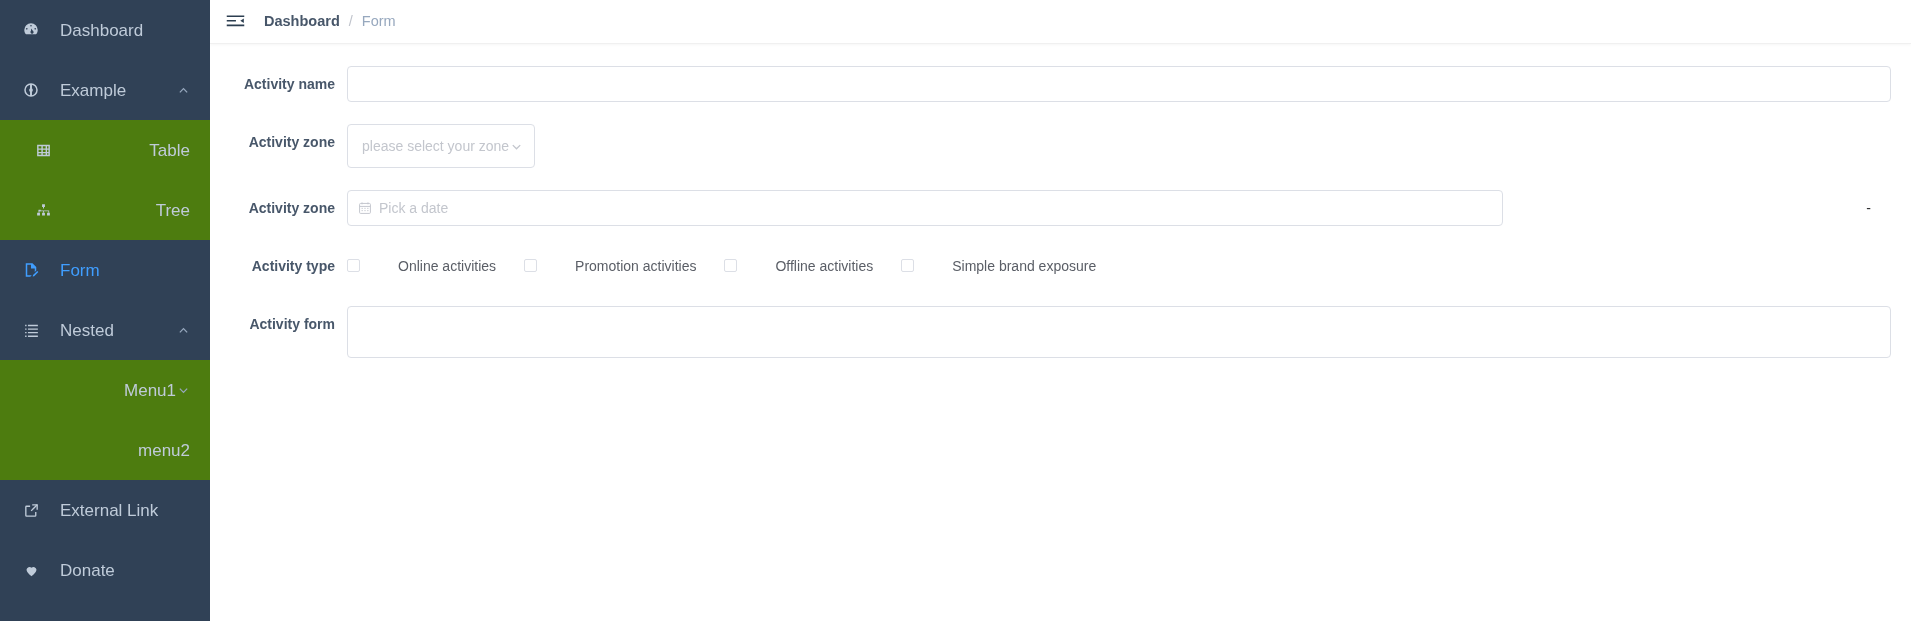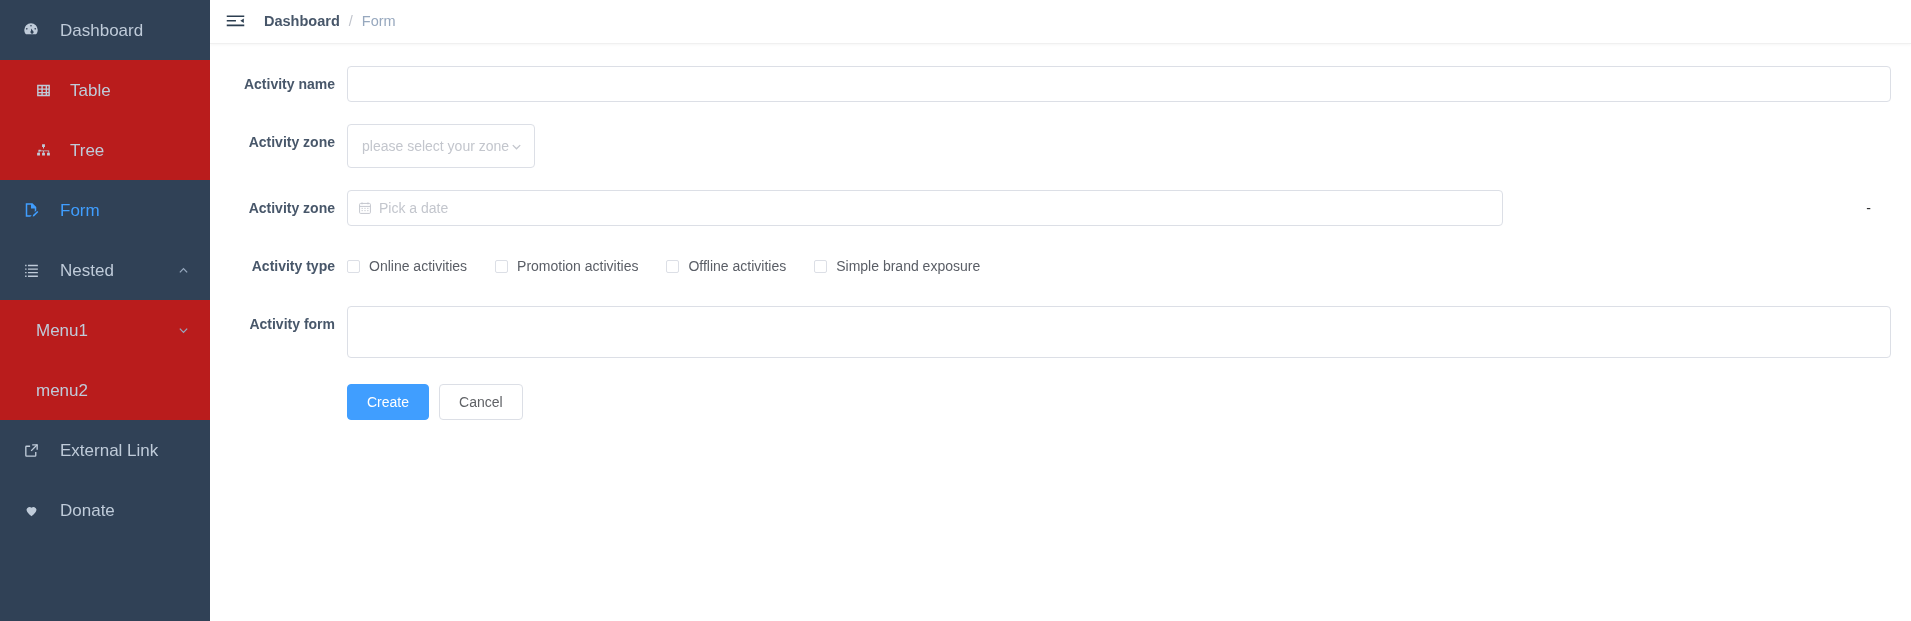--- a/index.html
+++ b/index.html
@@ -46,21 +46,21 @@
   .menu-item .m-label { flex: 1 1 auto; line-height: 1; }
   .menu-item .m-arrow {
     flex: 0 0 14px;
     width: 14px; height: 14px;
     color: #97a8be;
     display: flex; align-items: center; justify-content: center;
   }
   .menu-item.active { color: #409EFF; }
   .menu-item.active .m-icon { color: #409EFF; }
 
-  .submenu { background: #b91c1c; }
+  .submenu { background: #4d7c0f; text-align: right; }
   .submenu .menu-item { padding-left: 32px; font-size: 17px; }
   .submenu .menu-item .m-icon { margin-right: 16px; }
   .sub-plain { padding-left: 36px !important; }
 
   
   .main {
     flex: 1 1 auto;
     height: 621px;
     background: #ffffff;
     overflow: hidden;
@@ -189,24 +189,25 @@
     position: absolute;
     top: 1px; left: 1px;
     width: 16px; height: 16px;
     border-radius: 50%;
     background: #fff;
     box-shadow: 0 1px 2px rgba(0,0,0,.12);
   }
 
   .opt-group { display: flex; align-items: center; height: 36px; flex-wrap: nowrap; }
   .opt {
-    display: flex; align-items: center;
+    display: flex; 
     margin-right: 28px;
     cursor: pointer;
     white-space: nowrap;
+    gap: 29px;
   }
   .opt .box {
     width: 13px; height: 13px;
     border: 1px solid #dcdfe6;
     border-radius: 2px;
     background: #fff;
     margin-right: 9px;
     flex: 0 0 13px;
   }
   .opt .circle {
@@ -258,20 +259,36 @@
 
     <div class="menu-item">
       <span class="m-icon">
         <svg width="18" height="18" viewBox="0 0 24 24" fill="currentColor">
           <path d="M12 3a9 9 0 0 0-9 9 8.95 8.95 0 0 0 1.55 5.05c.2.3.55.45.9.45h13.1c.35 0 .7-.15.9-.45A8.95 8.95 0 0 0 21 12a9 9 0 0 0-9-9zm0 2.2a1.1 1.1 0 1 1 0 2.2 1.1 1.1 0 0 1 0-2.2zM6.4 9.3a1.1 1.1 0 1 1 0 2.2 1.1 1.1 0 0 1 0-2.2zm11.2 0a1.1 1.1 0 1 1 0 2.2 1.1 1.1 0 0 1 0-2.2zM12 9.9l3.3 4.1a2 2 0 0 1-3.3 2.2 2 2 0 0 1 0-3.1z"></path>
         </svg>
       </span>
       <span class="m-label">Dashboard</span>
     </div>
 
+    <div class="menu-item">
+      <span class="m-icon">
+        <svg width="18" height="18" viewBox="0 0 24 24" fill="none" stroke="currentColor" stroke-width="2">
+          <circle cx="12" cy="12" r="8"></circle>
+          <path d="M12 4v16" stroke-width="2.6"></path>
+          <path d="M12 9.5a2.5 2.5 0 0 0 0 5" fill="currentColor" stroke="none"></path>
+          <path d="M12 9.5a2.5 2.5 0 0 1 0 5" fill="currentColor" stroke="none"></path>
+        </svg>
+      </span>
+      <span class="m-label">Example</span>
+      <span class="m-arrow">
+        <svg width="11" height="11" viewBox="0 0 12 12" fill="none" stroke="currentColor" stroke-width="1.4">
+          <path d="M2 8l4-4 4 4"></path>
+        </svg>
+      </span>
+    </div>
 
     <div class="submenu">
       <div class="menu-item">
         <span class="m-icon">
           <svg width="17" height="17" viewBox="0 0 24 24" fill="currentColor">
             <path d="M3 4h18v16H3V4zm2 2v3h4V6H5zm6 0v3h4V6h-4zm6 0v3h2V6h-2zM5 11v3h4v-3H5zm6 0v3h4v-3h-4zm6 0v3h2v-3h-2zM5 16v2h4v-2H5zm6 0v2h4v-2h-4zm6 0v2h2v-2h-2z"></path>
           </svg>
         </span>
         <span class="m-label">Table</span>
       </div>
@@ -429,25 +446,16 @@
       </div>
 
 
       <div class="form-row">
         <div class="form-label">Activity form</div>
         <div class="form-ctrl">
           <textarea class="el-textarea" placeholder="" style=""></textarea>
         </div>
       </div>
 
-      <div class="form-row">
-        <div class="form-label"></div>
-        <div class="form-ctrl">
-          <div class="btn-row">
-            <button class="btn btn-primary">Create</button>
-            <button class="btn btn-default">Cancel</button>
-          </div>
-        </div>
-      </div>
 
     </main>
   </div>
 </div>
 
 </body></html>

